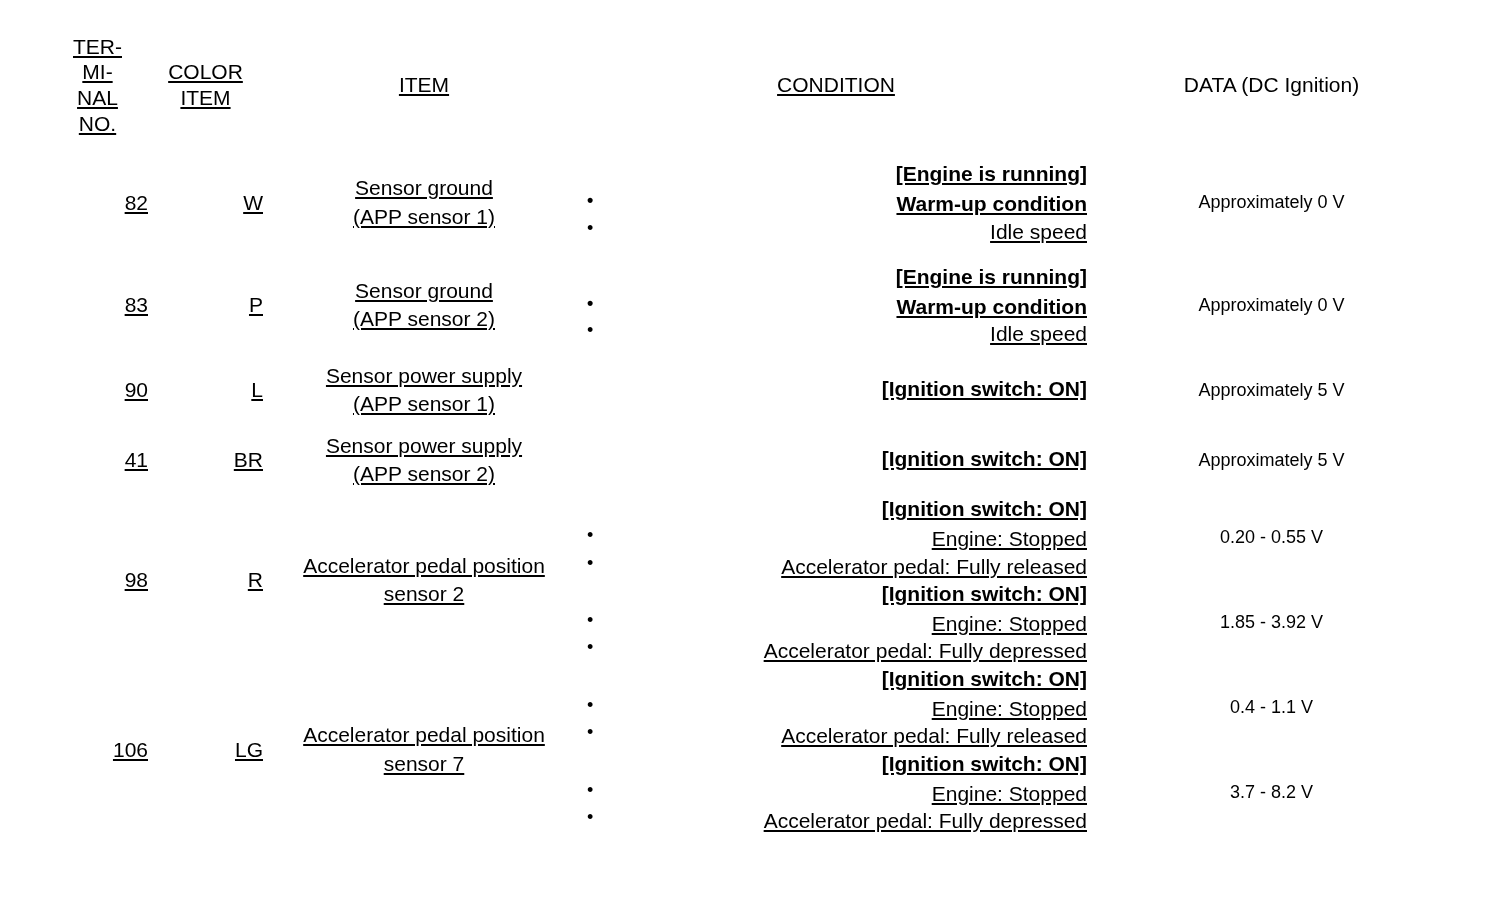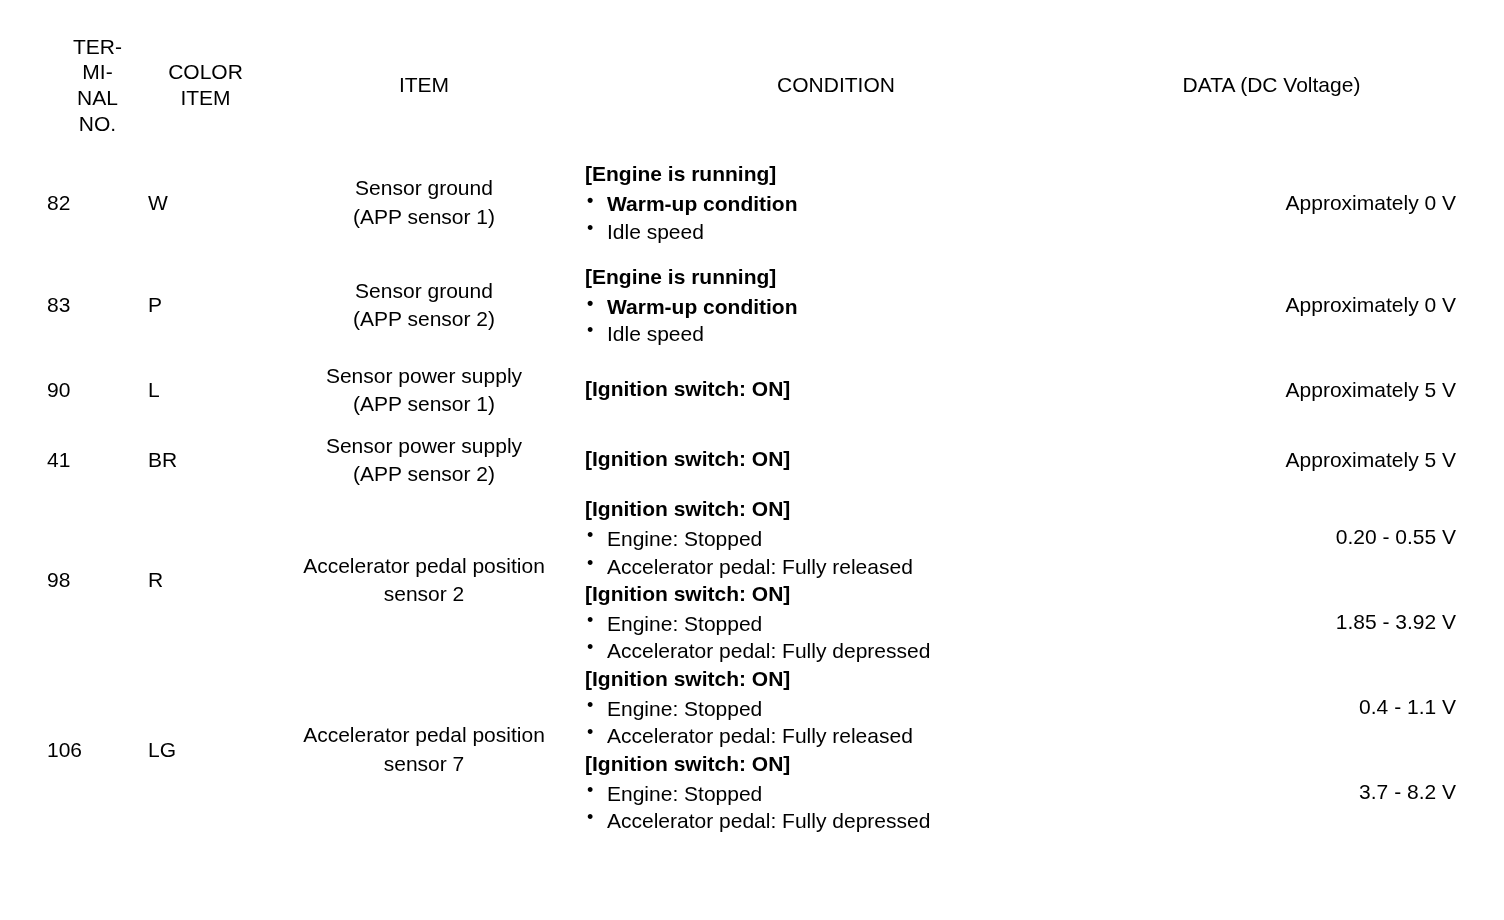--- a/index.html
+++ b/index.html
@@ -41,62 +41,62 @@
   }
 
   
   .col-term  { width: 101px; }
   .col-wire  { width: 115px; }
   .col-item  { width: 322px; }
   .col-cond  { width: 502px; }
   .col-data  { width: 369px; }
 
   
-  .vr-r { border-right: 2px solid #000; }
+  .vr-r { border-right: 2px solid #000; text-decoration: underline; }
 
   
   .hr-t-thick { border-top: 7px solid #000; }
   .hr-b-thick { border-bottom: 7px solid #000; }
   .hr-b       { border-bottom: 2px solid #000; }
 
   
   thead td {
     text-align: center;
     font-size: 21px;
     height: 130px;
     line-height: 1.28;
   }
   .hdr-stack {
     display: block;
     line-height: 1.22;
   }
 
   
   .c-term, .c-wire {
-    text-align: left;
+    text-align: right;
     font-size: 21px;
   }
   .c-item {
     font-size: 21px;
     padding-left: 18px;
     padding-right: 10px;
     line-height: 1.35;
     text-align: center;
   }
   .c-cond {
     font-size: 21px;
     padding-left: 14px;
     padding-right: 8px;
-    text-align: left;
+    text-align: right;
     line-height: 1.30;
   }
   .c-data {
-    font-size: 21px;
+    font-size: 18px;
     padding-left: 16px;
-    text-align: right;
+    text-align: center;
   }
 
   .cond-head {
     font-weight: bold;
     display: block;
     margin-bottom: 3px;
   }
   ul.cond-list {
     list-style: none;
     margin: 0;
@@ -137,21 +137,21 @@
           <span class="hdr-stack">MI-</span>
           <span class="hdr-stack">NAL</span>
           <span class="hdr-stack">NO.</span>
         </td>
         <td class="hr-t-thick hr-b vr-r">
           <span class="hdr-stack">COLOR</span>
           <span class="hdr-stack">ITEM</span>
         </td>
         <td class="hr-t-thick hr-b vr-r">ITEM</td>
         <td class="hr-t-thick hr-b vr-r">CONDITION</td>
-        <td class="hr-t-thick hr-b">DATA (DC Voltage)</td>
+        <td class="hr-t-thick hr-b">DATA (DC Ignition)</td>
       </tr>
     </thead>
     <tbody id="tbody">
         <tr>
           <td class="c-term vr-r hr-b" rowspan="1" style="height: 105px;">82</td>
           <td class="c-wire vr-r hr-b" rowspan="1">W</td>
           <td class="c-item vr-r hr-b" rowspan="1">
             <span class="item-l1">Sensor ground</span>
             <span class="item-l2">(APP sensor 1)</span>
           </td>

